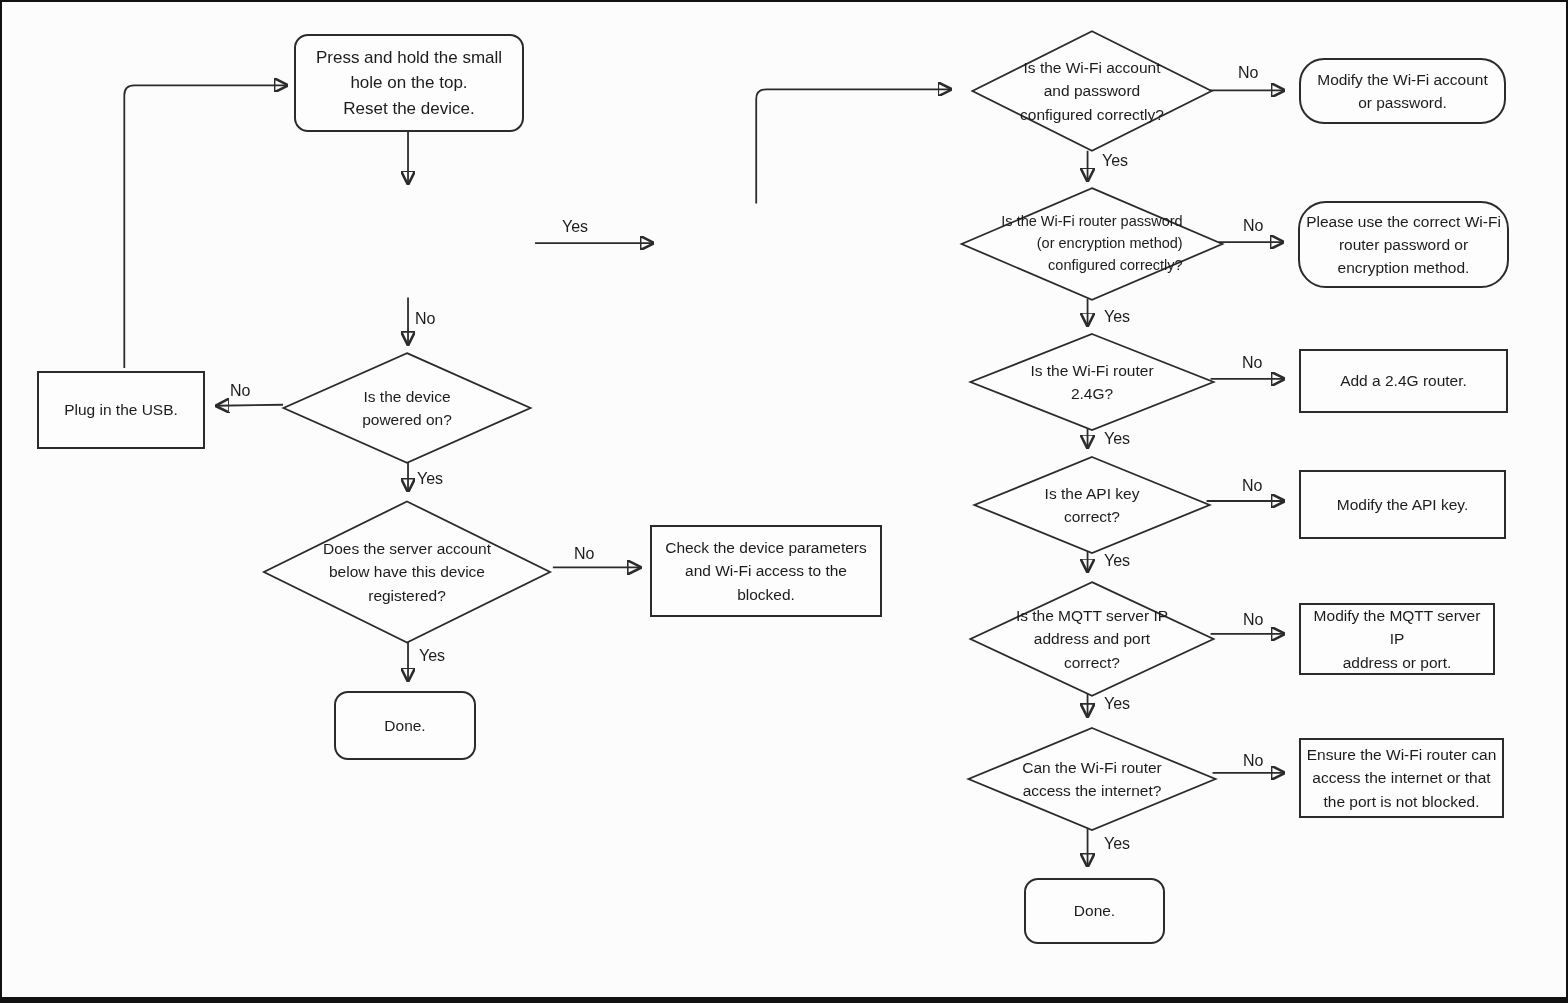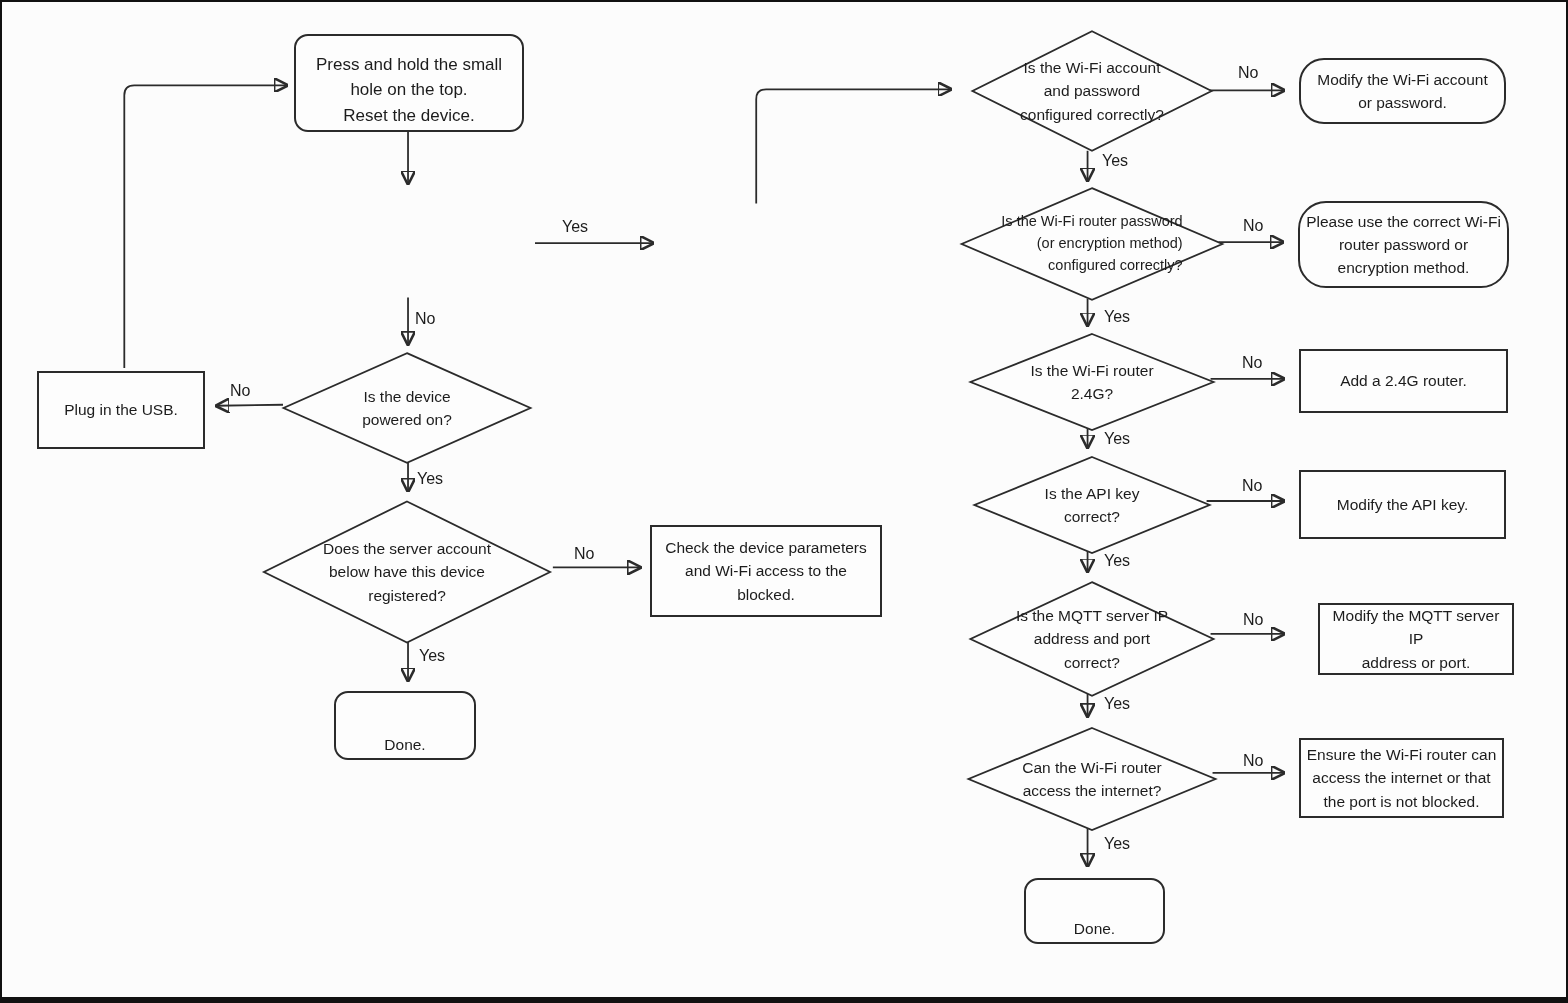--- a/index.html
+++ b/index.html
@@ -22,21 +22,21 @@
     text-align:center;
     font-size:15.5px;line-height:1.5;
     white-space:pre-line;
   }
   .rect{
     background:#fdfdfd;
     border:2px solid #2b2b2b;
     box-sizing:border-box;
     padding:2px 4px;
   }
-  .round{border-radius:14px;align-items:flex-end;}
+  .round{border-radius:14px;}
   .start-fs{font-size:17px;}
   .small-fs{font-size:14.5px;text-align:right;}
   .diamond{padding:0;}
   .diamond .dshape{position:absolute;left:0;top:0;width:100%;height:100%;}
   .diamond .dshape polygon{fill:#fdfdfd;stroke:#2b2b2b;stroke-width:1.8;vector-effect:non-scaling-stroke;}
   .diamond .dtext{position:relative;z-index:2;}
   .lbl{
     position:absolute;
     font-size:16px;
     white-space:nowrap;
@@ -131,21 +131,21 @@
   </div>
 
   <div class="node rect" style="left:1297px;top:347px;width:209px;height:64px;text-align:right;">
     <span>Add a 2.4G router.</span>
   </div>
 
   <div class="node rect" style="left:1297px;top:468px;width:207px;height:69px;">
     <span>Modify the API key.</span>
   </div>
 
-  <div class="node rect" style="left:1297px;top:601px;width:196px;height:72px;margin-left:19px;">
+  <div class="node rect" style="left:1297px;top:601px;width:196px;height:72px;">
     <span>Modify the MQTT server IP
 address or port.</span>
   </div>
 
   <div class="node rect" style="left:1297px;top:736px;width:205px;height:80px;">
     <span>Ensure the Wi-Fi router can
 access the internet or that
 the port is not blocked.</span>
   </div>
 

